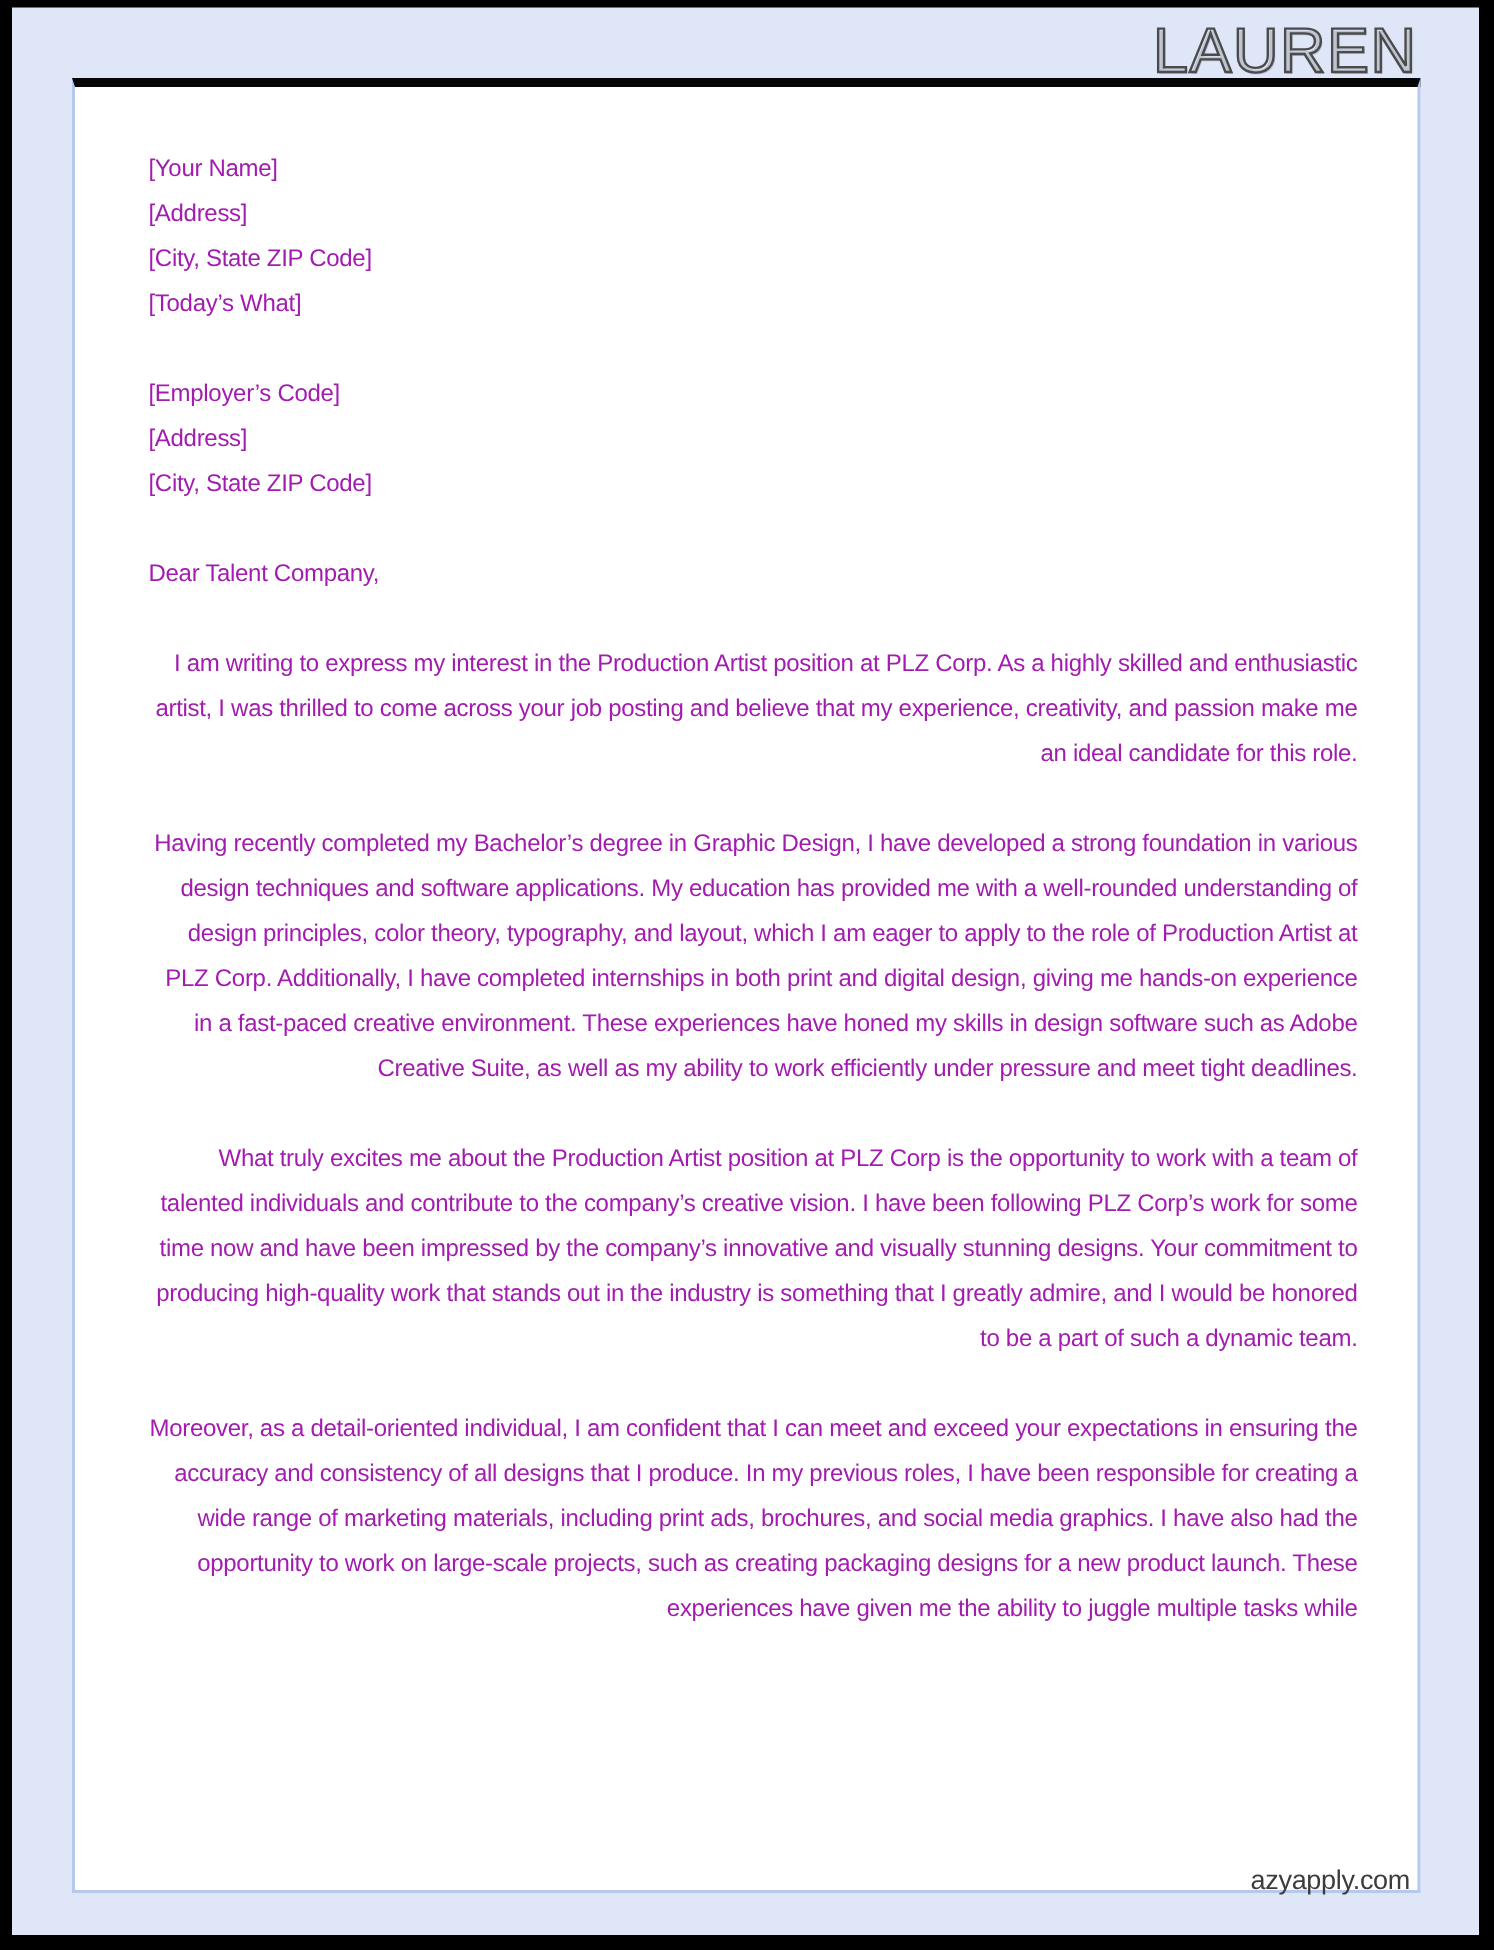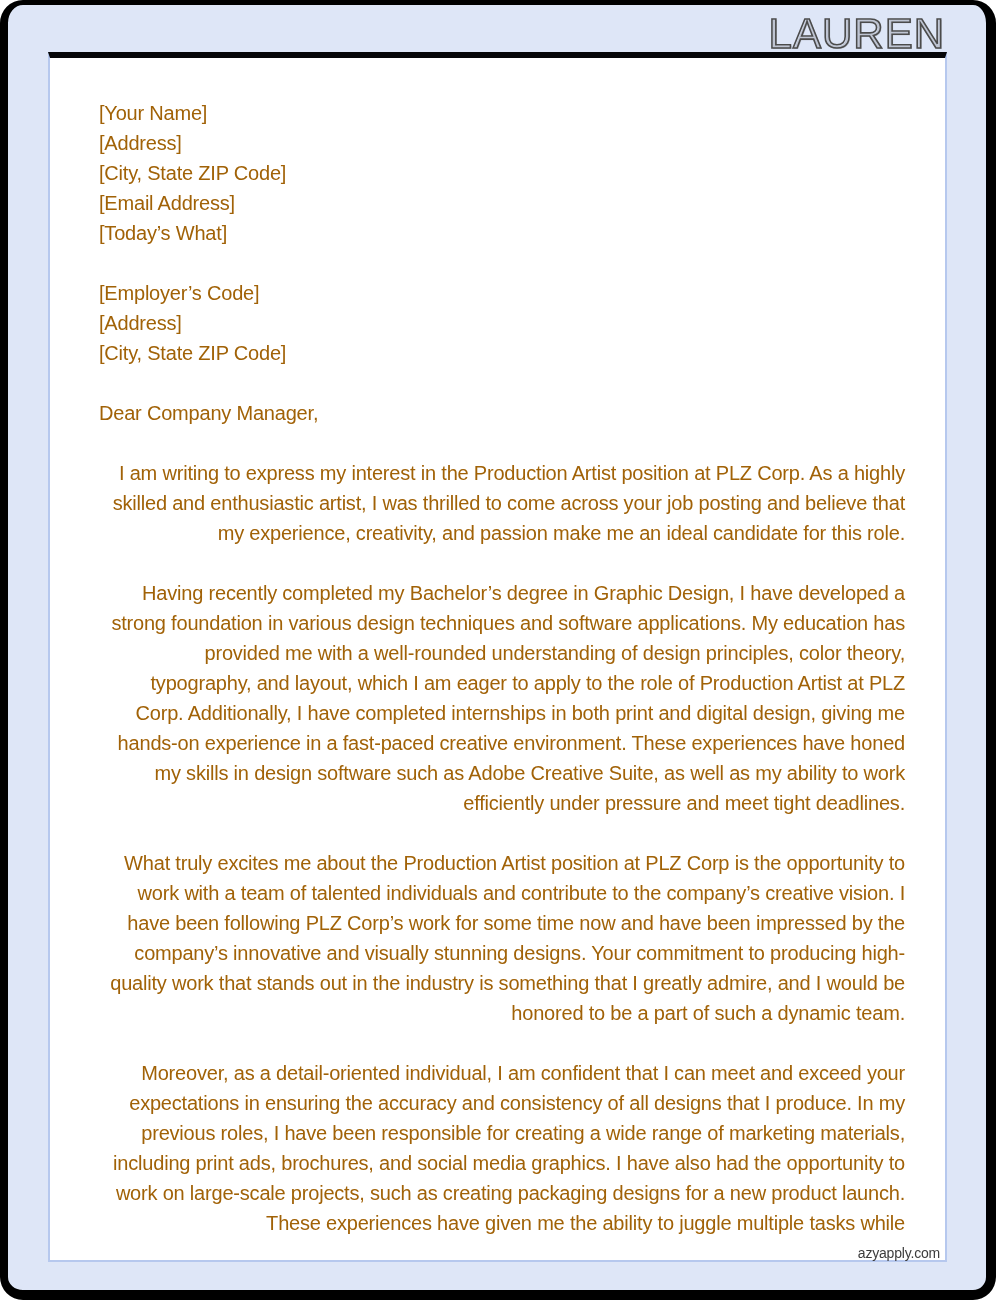--- a/index.html
+++ b/index.html
@@ -11,21 +11,20 @@
   .frame {
     position: relative;
     width: 996px;
     height: 1300px;
     box-sizing: border-box;
     border-style: solid;
     border-color: #000000;
     border-width: 5px 10px 10px 8px;
     background: #dee6f7;
     overflow: hidden;
-    border-radius: 23px;
   }
   .brand-logo {
     position: absolute;
     top: 6px;
     right: 41px;
     font-family: "Liberation Sans", sans-serif;
     font-size: 42px;
     font-weight: 400;
     line-height: 46px;
     letter-spacing: 1px;
@@ -46,35 +45,35 @@
     border-left: 2px solid #b6c8ee;
     border-right: 2px solid #b6c8ee;
     border-bottom: 2px solid #b6c8ee;
     z-index: 1;
   }
   .letter-content {
     position: absolute;
     left: 91px;
     top: 93px;
     width: 806px;
-    font-size: 20px;
+    font-size: 16px;
     line-height: 30px;
-    color: #a16207;
+    color: #a21caf;
     z-index: 2;
     letter-spacing: -0.2px;
   }
   .addr-block { margin: 0 0 30px 0; }
   .addr-line { line-height: 30px; }
   .salutation { margin: 0 0 30px 0; }
   .para { margin: 0 0 30px 0; text-align: right; }
   .watermark {
     position: absolute;
     top: 1239px;
     right: 46px;
-    font-size: 14px;
+    font-size: 18px;
     line-height: 18px;
     color: #3c3c3c;
     letter-spacing: -0.2px;
     z-index: 3;
   }
 </style>
 </head>
 <body>
 
 <div class="frame">
@@ -82,31 +81,30 @@
   <div class="brand-logo">LAUREN</div>
 
   <div class="page"></div>
 
   <div class="letter-content">
 
     <div class="addr-block">
       <div class="addr-line">[Your Name]</div>
       <div class="addr-line">[Address]</div>
       <div class="addr-line">[City, State ZIP Code]</div>
-      <div class="addr-line">[Email Address]</div>
       <div class="addr-line">[Today’s What]</div>
     </div>
 
     <div class="addr-block">
       <div class="addr-line">[Employer’s Code]</div>
       <div class="addr-line">[Address]</div>
       <div class="addr-line">[City, State ZIP Code]</div>
     </div>
 
-    <div class="salutation">Dear Company Manager,</div>
+    <div class="salutation">Dear Talent Company,</div>
 
     <p class="para">I am writing to express my interest in the Production Artist position at PLZ Corp. As a highly skilled and enthusiastic artist, I was thrilled to come across your job posting and believe that my experience, creativity, and passion make me an ideal candidate for this role.</p>
     <p class="para">Having recently completed my Bachelor’s degree in Graphic Design, I have developed a strong foundation in various design techniques and software applications. My education has provided me with a well-rounded understanding of design principles, color theory, typography, and layout, which I am eager to apply to the role of Production Artist at PLZ Corp. Additionally, I have completed internships in both print and digital design, giving me hands-on experience in a fast-paced creative environment. These experiences have honed my skills in design software such as Adobe Creative Suite, as well as my ability to work efficiently under pressure and meet tight deadlines.</p>
     <p class="para">What truly excites me about the Production Artist position at PLZ Corp is the opportunity to work with a team of talented individuals and contribute to the company’s creative vision. I have been following PLZ Corp’s work for some time now and have been impressed by the company’s innovative and visually stunning designs. Your commitment to producing high-quality work that stands out in the industry is something that I greatly admire, and I would be honored to be a part of such a dynamic team.</p>
     <p class="para">Moreover, as a detail-oriented individual, I am confident that I can meet and exceed your expectations in ensuring the accuracy and consistency of all designs that I produce. In my previous roles, I have been responsible for creating a wide range of marketing materials, including print ads, brochures, and social media graphics. I have also had the opportunity to work on large-scale projects, such as creating packaging designs for a new product launch. These experiences have given me the ability to juggle multiple tasks while</p>
 
   </div>
 
   <div class="watermark">azyapply.com</div>
 

